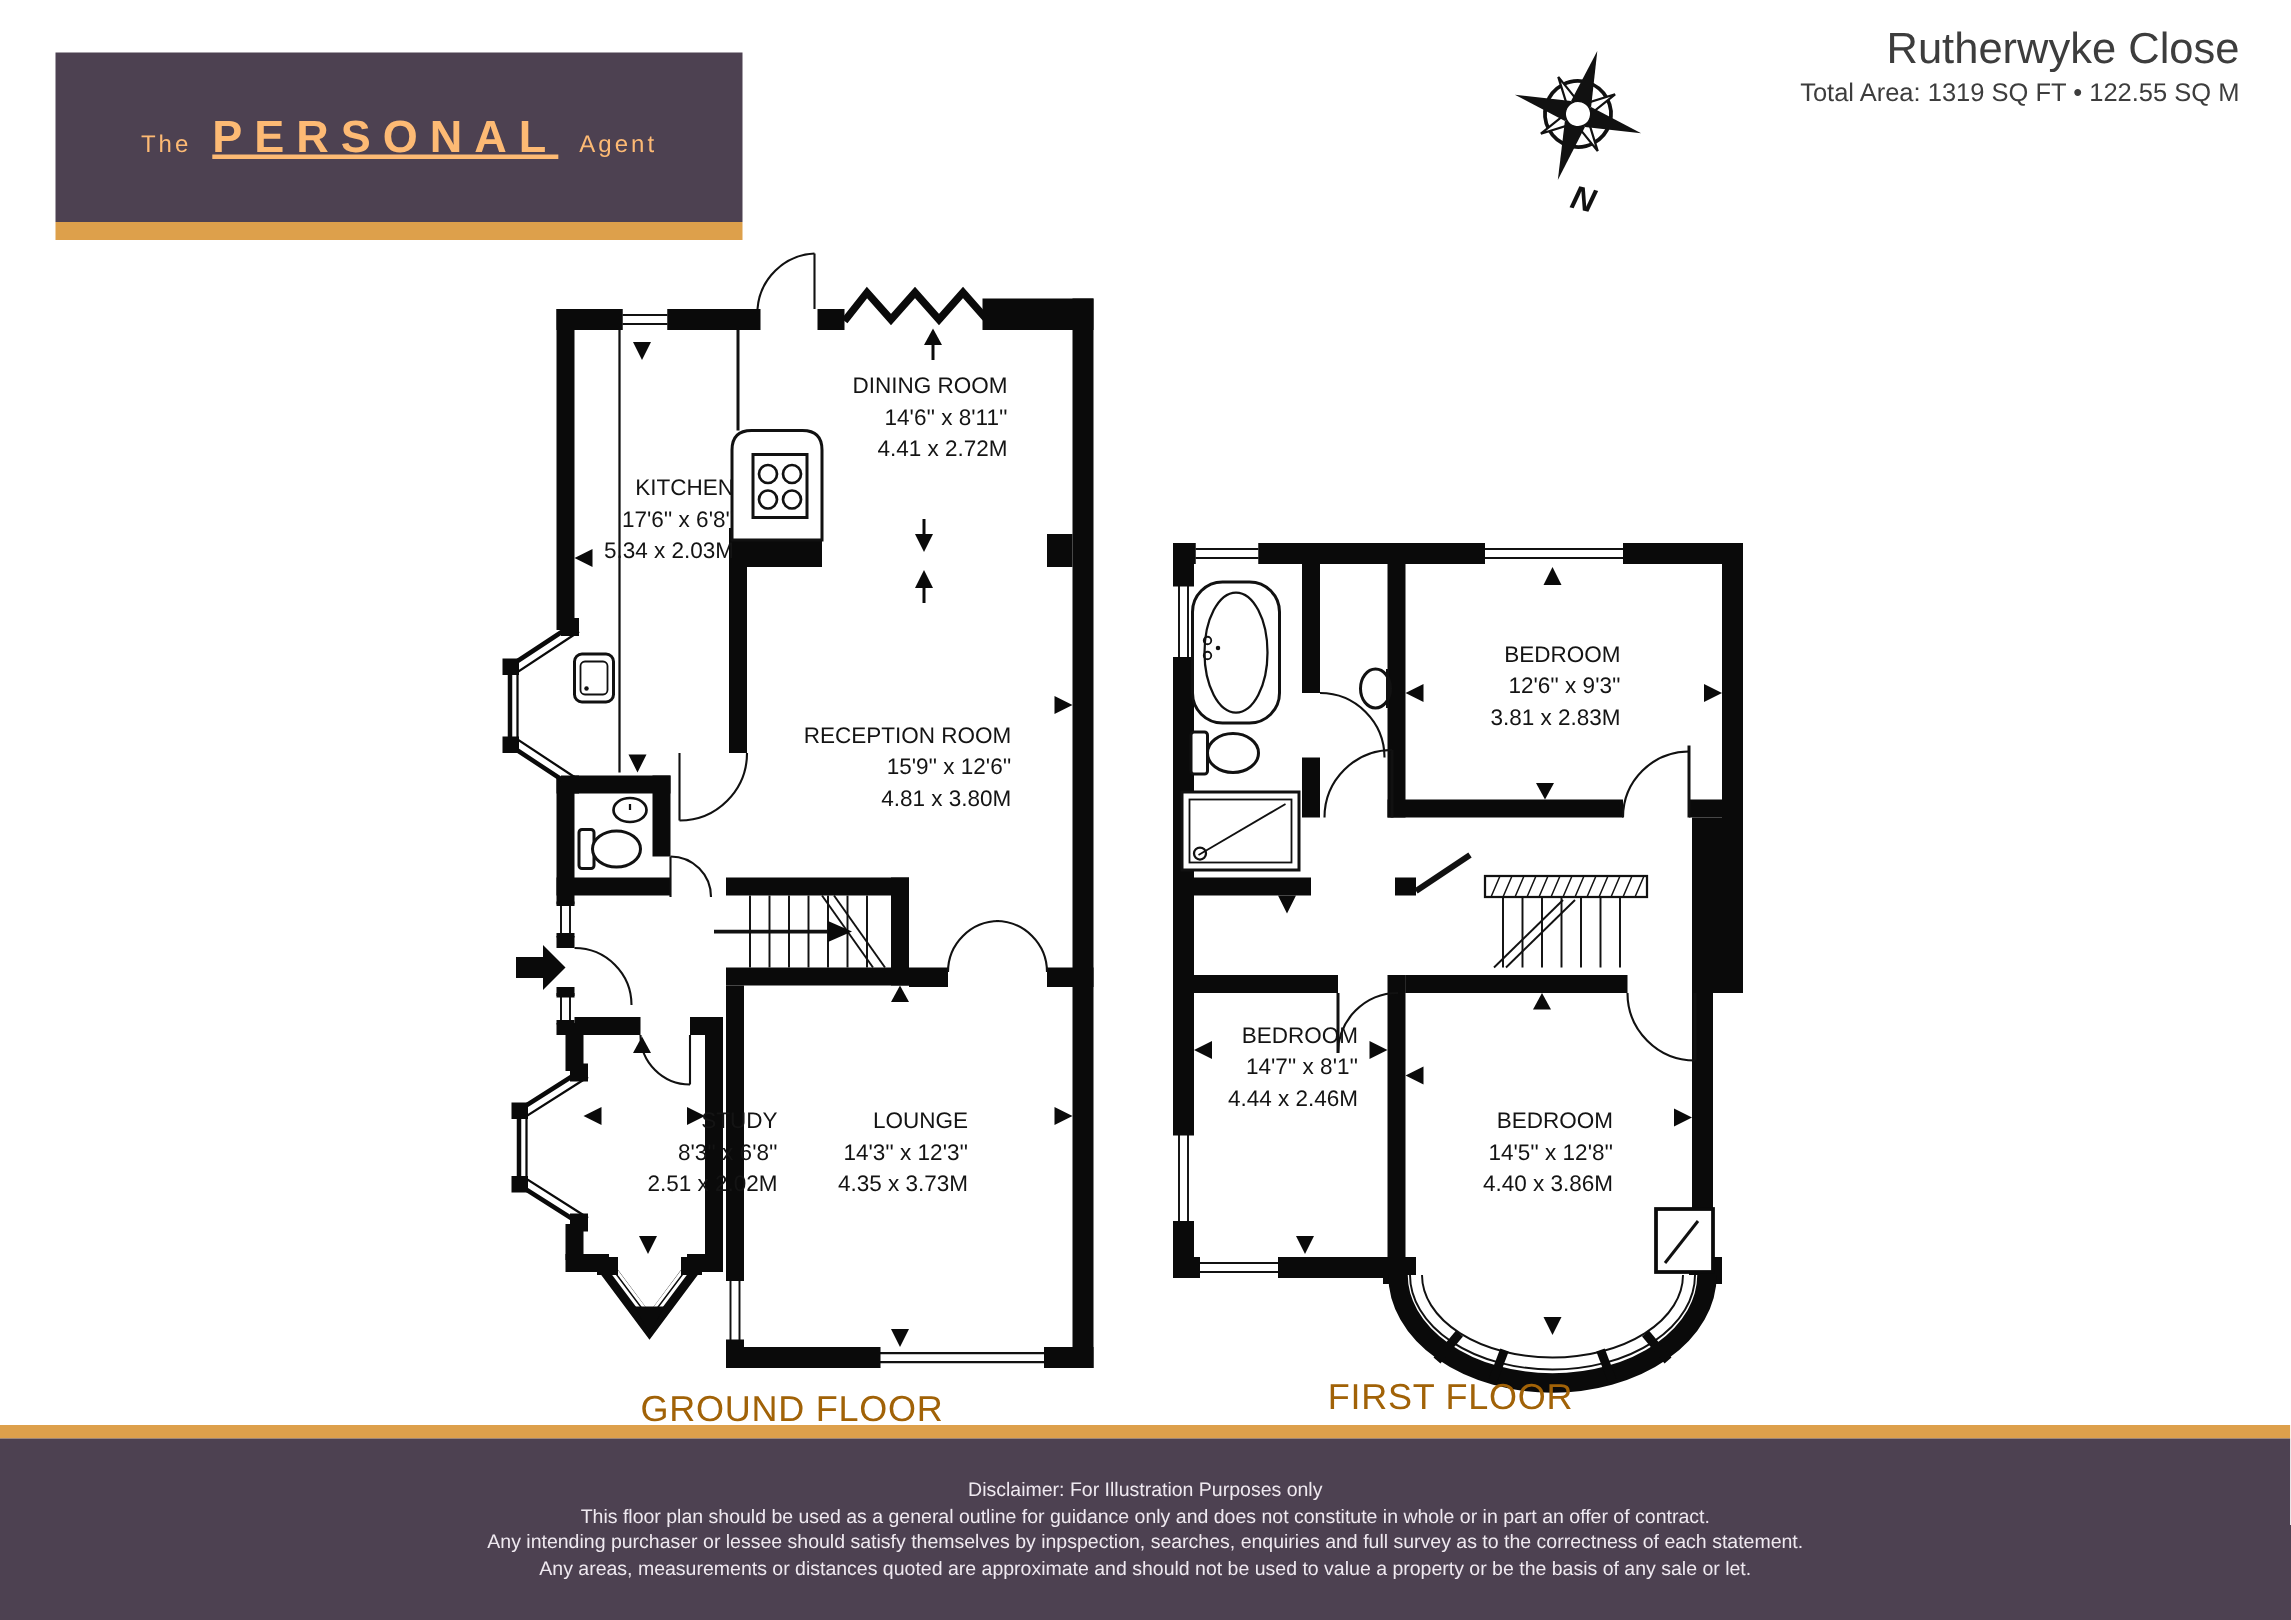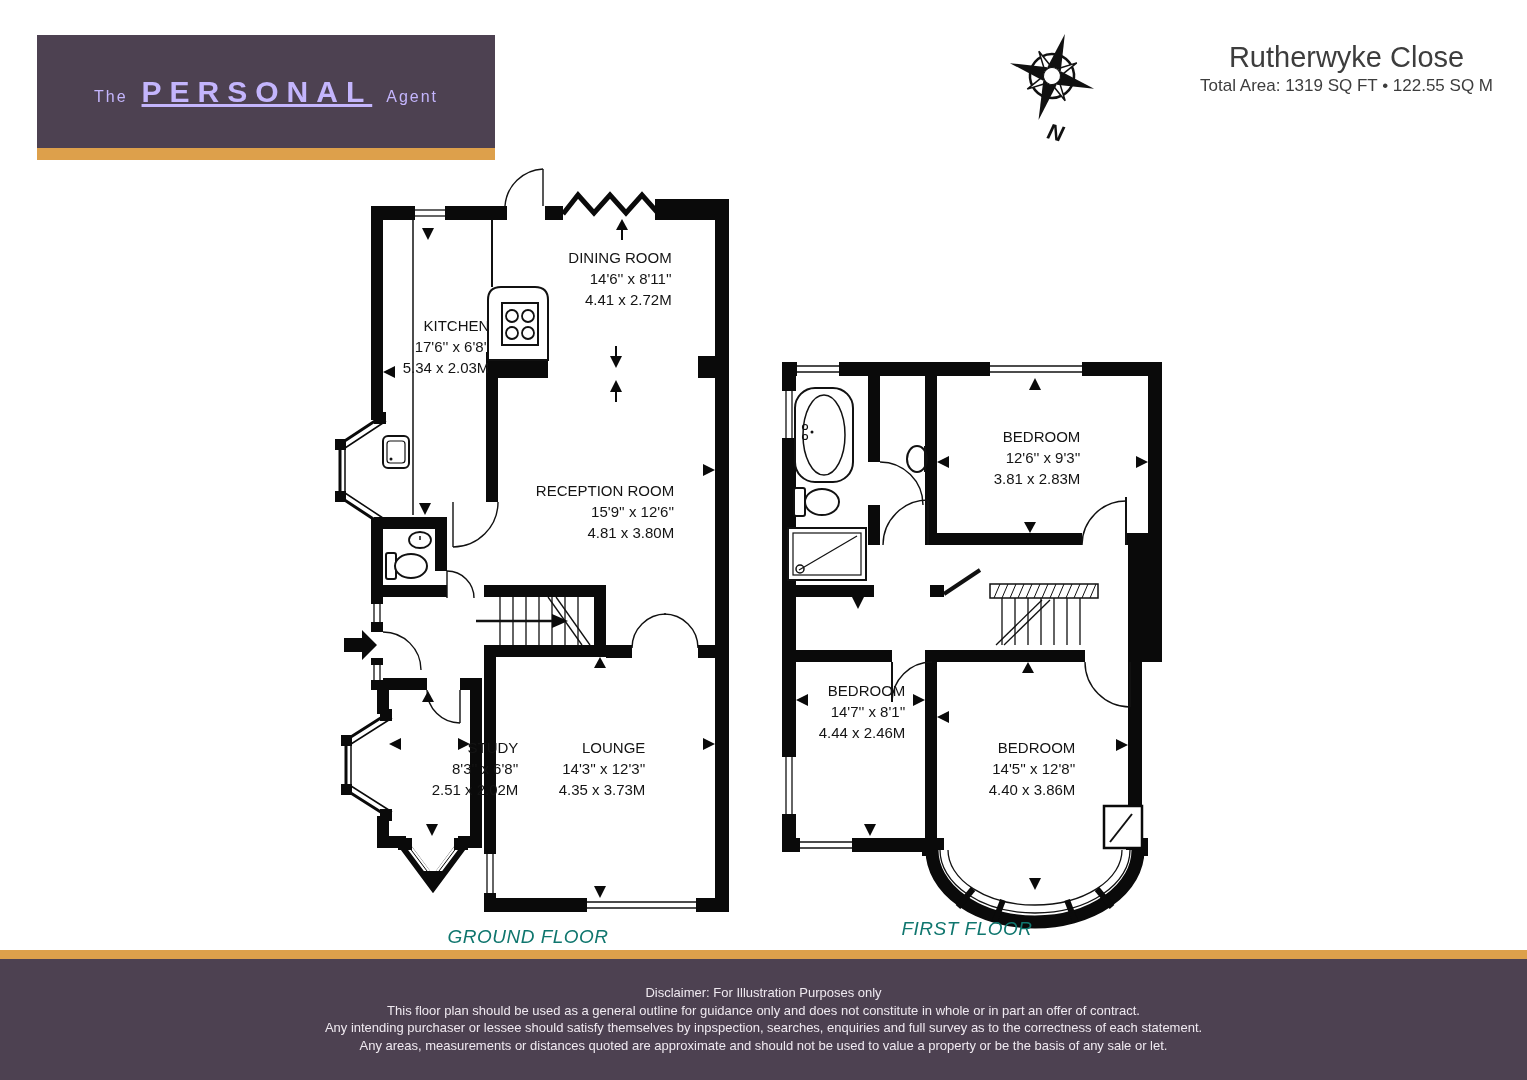--- a/index.html
+++ b/index.html
@@ -2,32 +2,32 @@
 <html><head>
 <meta charset="utf-8">
 <style>
   html,body{margin:0;padding:0;background:#fff;}
   #page{position:relative;width:1527px;height:1080px;background:#fff;overflow:hidden;
         font-family:"Liberation Sans",sans-serif;}
   
   #logo{position:absolute;left:37px;top:35px;width:458px;height:113px;
         display:flex;align-items:center;justify-content:center;}
   #logo-gold{position:absolute;left:37px;top:148px;width:458px;height:12px;}
-  .logo-row{display:flex;align-items:baseline;gap:14px;color:#c4b5fd;}
+  .logo-row{display:flex;align-items:baseline;gap:14px;color:#fdba74;}
   .logo-small{font-size:16px;letter-spacing:2px;font-weight:400;}
   .logo-big{font-size:30px;letter-spacing:8px;font-weight:600;text-decoration:underline;}
-  #titleblock{position:absolute;right:34px;top:40px;text-align:center;color:#3d3d3d;}
+  #titleblock{position:absolute;right:34px;top:16px;text-align:right;color:#3d3d3d;}
   #title{font-size:29px;line-height:34px;}
   #subtitle{font-size:17px;line-height:24px;}
   
   .rlabel{position:absolute;transform:translateX(-50%);text-align:right;
           font-size:15px;line-height:21px;color:#141414;white-space:nowrap;}
   .rlabel span{display:block;}
-  .floorlabel{position:absolute;transform:translateX(-50%);font-size:19px;
-          letter-spacing:.5px;color:#0f766e;white-space:nowrap;font-style:italic;}
+  .floorlabel{position:absolute;transform:translateX(-50%);font-size:24px;
+          letter-spacing:.5px;color:#a16207;white-space:nowrap;}
   
   #footer-gold{position:absolute;left:0;top:950px;width:1527px;height:9px;}
   #footer{position:absolute;left:0;top:959px;width:1527px;height:121px;}
   #disclaimer{position:absolute;left:0;top:984px;width:1527px;text-align:center;
           color:#efe9f0;font-size:13px;line-height:17.5px;}
   #disclaimer span{display:block;}
   svg{position:absolute;left:0;top:0;}
   #plan path,#plan rect,#plan line,#plan polygon,#plan circle,#plan ellipse{vector-effect:none;}
 </style>
 </head>

